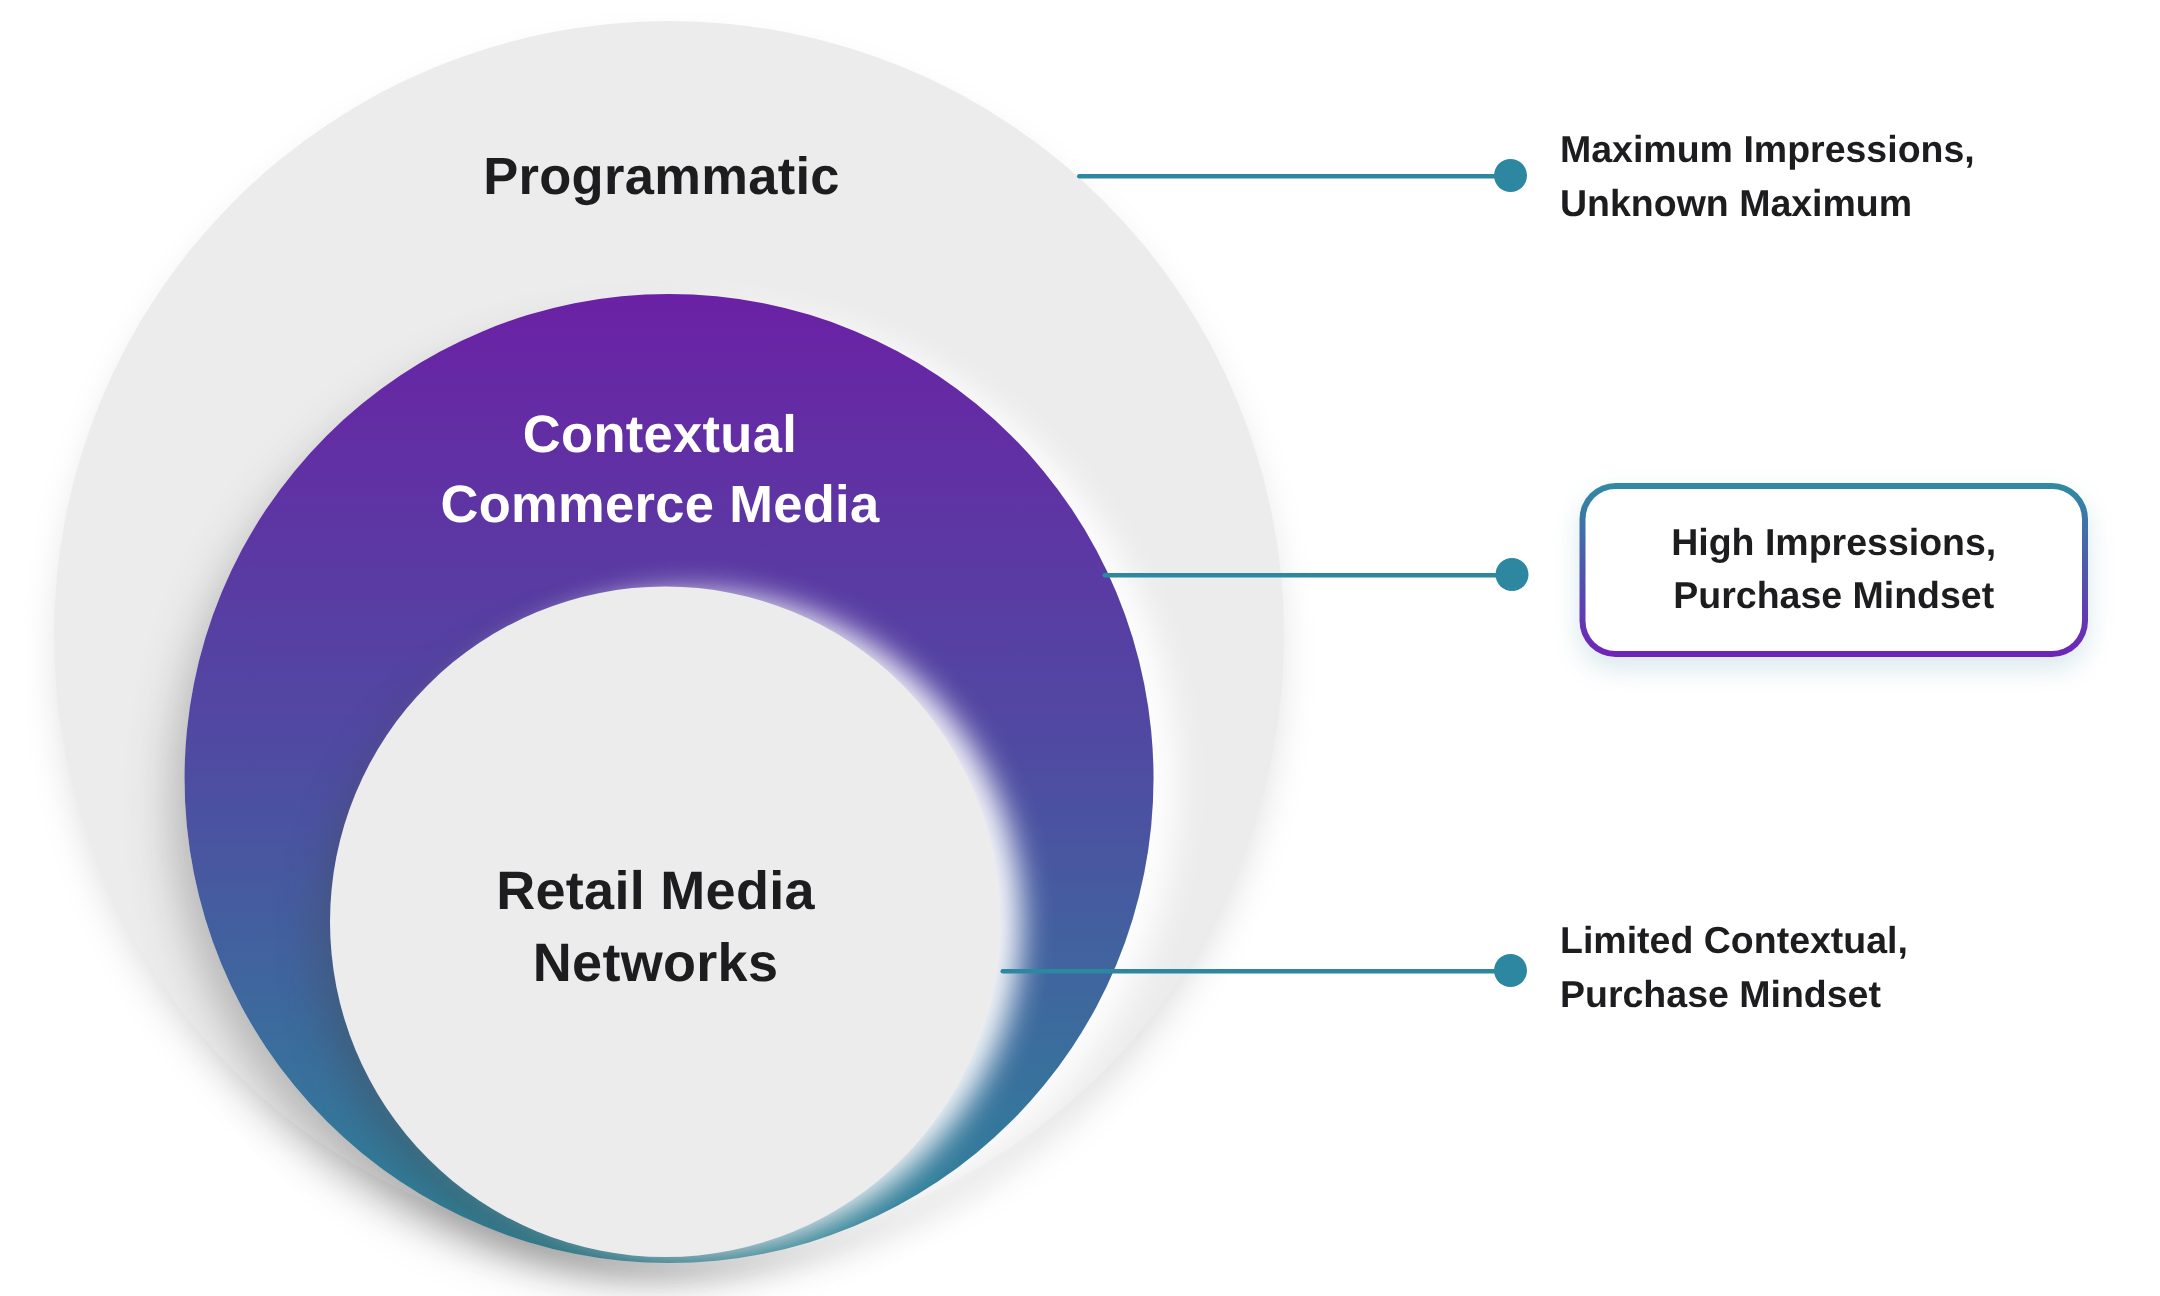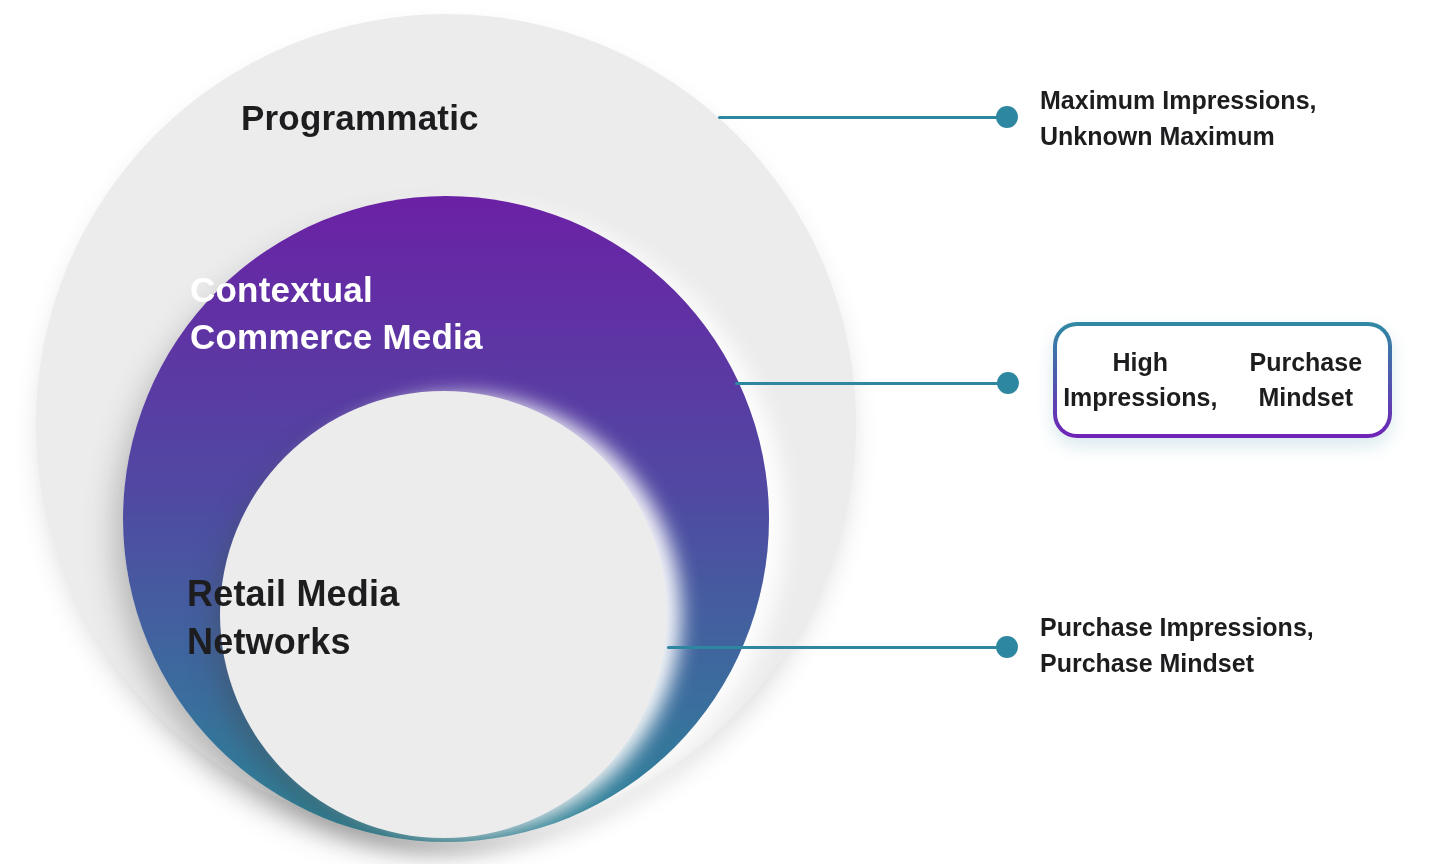--- a/index.html
+++ b/index.html
@@ -23,21 +23,21 @@
   }
   .circle-inner {
     left: 220px; top: 391px; width: 447px; height: 447px;
     background: var(--circle_gray);
     box-shadow: 18px 0px 20px -4px rgba(255,255,255,0.95),
                 -14px 14px 26px -6px rgba(70,70,70,0.35);
   }
 
   
   .circle-label {
-    position: absolute; text-align: left;
+    position: absolute; text-align: center;
     font-weight: bold; letter-spacing: 0.2px;
   }
   .label-programmatic {
     left: 241px; top: 98px; width: 400px;
     font-size: 35px; color: var(--text_dark);
   }
   .label-ccm {
     left: 190px; top: 266px; width: 500px;
     font-size: 35px; line-height: 47px; color: var(--text_light);
   }
@@ -72,21 +72,21 @@
 
   .annotation-box-wrap {
     position: absolute; left: 1053px; top: 322px; width: 339px; height: 116px;
     border-radius: 24px; padding: 4px;
     background: linear-gradient(180deg, var(--box_border_top) 0%, var(--box_border_bottom) 100%);
     box-shadow: 0 8px 18px rgba(46,135,160,0.18);
   }
   .annotation-box-inner {
     width: 100%; height: 100%; border-radius: 20px;
     background: var(--box_fill);
-    display: flex; flex-direction: row; align-items: center; justify-content: center;
+    display: flex; flex-direction: column; align-items: center; justify-content: center;
     font-size: 25px; line-height: 35px; font-weight: bold;
     color: var(--text_dark); text-align: center;
   }
 </style>
 </head>
 <body>
 
 <div class="canvas">
 
   <div class="circle circle-outer"></div>
@@ -120,17 +120,17 @@
   </div>
 
   <div class="annotation-box-wrap">
     <div class="annotation-box-inner">
       <div>High Impressions,</div>
       <div>Purchase Mindset</div>
     </div>
   </div>
 
   <div class="annotation annotation-3">
-    <div>Purchase Impressions,</div>
+    <div>Limited Contextual,</div>
     <div>Purchase Mindset</div>
   </div>
 
 </div>
 
 </body></html>

